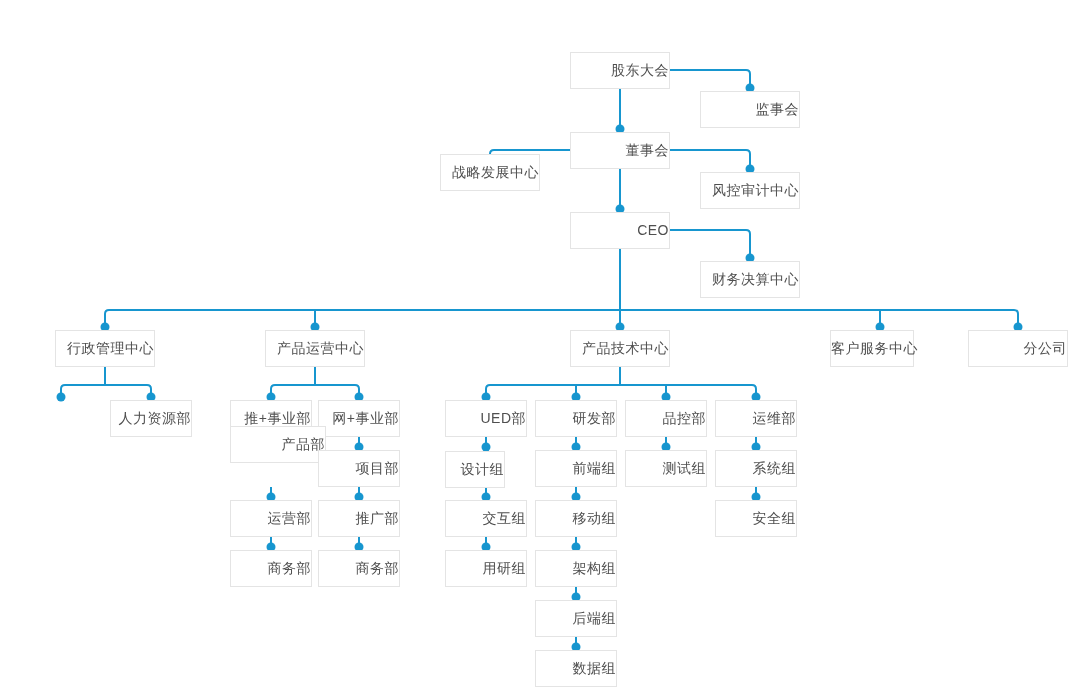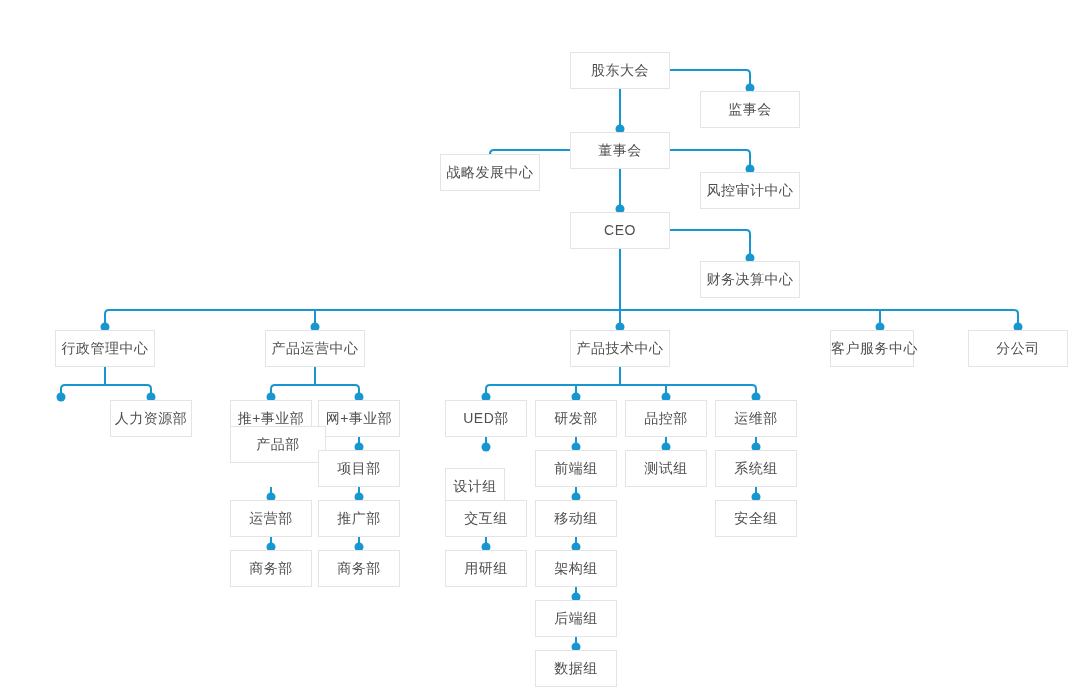--- a/index.html
+++ b/index.html
@@ -19,21 +19,21 @@
   }
   .node {
     position: absolute;
     height: 37px;
     box-sizing: border-box;
     background: #ffffff;
     border: 1px solid #e4e4e4;
     color: #4f4f4f;
     font-size: 14px;
     line-height: 35px;
-    text-align: center;
+    text-align: right;
     white-space: nowrap;
     letter-spacing: 0.5px;
   }
 </style>
 </head>
 <body>
 
 <div class="canvas">
 
   <svg class="connector-layer" viewBox="0 0 1070 689" xmlns="http://www.w3.org/2000/svg">
@@ -133,21 +133,21 @@
   <div class="node" style="left:230px;top:400px;width:82px">推+事业部</div>
   <div class="node" style="left:318px;top:400px;width:82px">网+事业部</div>
   <div class="node" style="left:230px;top:426px;width:96px">产品部</div>
   <div class="node" style="left:230px;top:500px;width:82px">运营部</div>
   <div class="node" style="left:230px;top:550px;width:82px">商务部</div>
   <div class="node" style="left:318px;top:450px;width:82px">项目部</div>
   <div class="node" style="left:318px;top:500px;width:82px">推广部</div>
   <div class="node" style="left:318px;top:550px;width:82px">商务部</div>
 
   <div class="node" style="left:445px;top:400px;width:82px">UED部</div>
-  <div class="node" style="left:445px;top:468px;width:60px">设计组</div>
+  <div class="node" style="left:445px;top:451px;width:60px">设计组</div>
   <div class="node" style="left:445px;top:500px;width:82px">交互组</div>
   <div class="node" style="left:445px;top:550px;width:82px">用研组</div>
 
   <div class="node" style="left:535px;top:400px;width:82px">研发部</div>
   <div class="node" style="left:535px;top:450px;width:82px">前端组</div>
   <div class="node" style="left:535px;top:500px;width:82px">移动组</div>
   <div class="node" style="left:535px;top:550px;width:82px">架构组</div>
   <div class="node" style="left:535px;top:600px;width:82px">后端组</div>
   <div class="node" style="left:535px;top:650px;width:82px">数据组</div>
 

